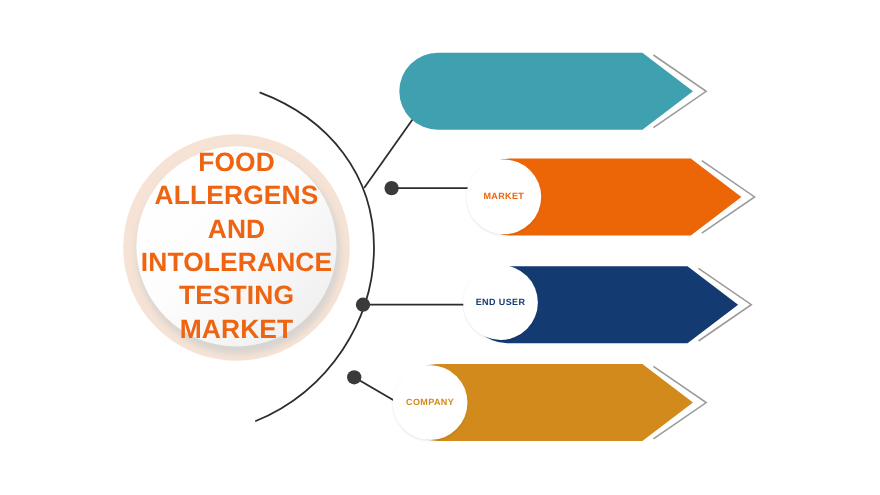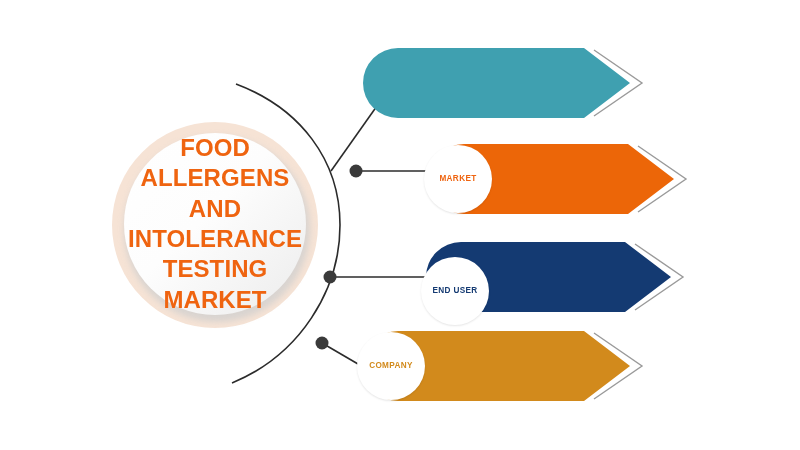--- a/index.html
+++ b/index.html
@@ -108,21 +108,21 @@
   }
 
   
   #banner-testing-type { left: 362px; top: 47px;  width: 285px; }
   #banner-method       { left: 428px; top: 143px; width: 262px; }
   #banner-end-user     { left: 425px; top: 241px; width: 262px; }
   #banner-company      { left: 362px; top: 330px; width: 285px; }
 
   #bubble-testing-type { left: 357px; top: 49px; }
   #bubble-method       { left: 424px; top: 145px; }
-  #bubble-end-user     { left: 421px; top: 257px; }
+  #bubble-end-user     { left: 421px; top: 241px; }
   #bubble-company      { left: 357px; top: 332px; }
 
   .lbl-teal  { color: #3fa0b0; }
   .lbl-org   { color: #ef6410; }
   .lbl-navy  { color: #143a72; }
   .lbl-gold  { color: #d28a1c; }
 </style>
 </head>
 <body>
 

